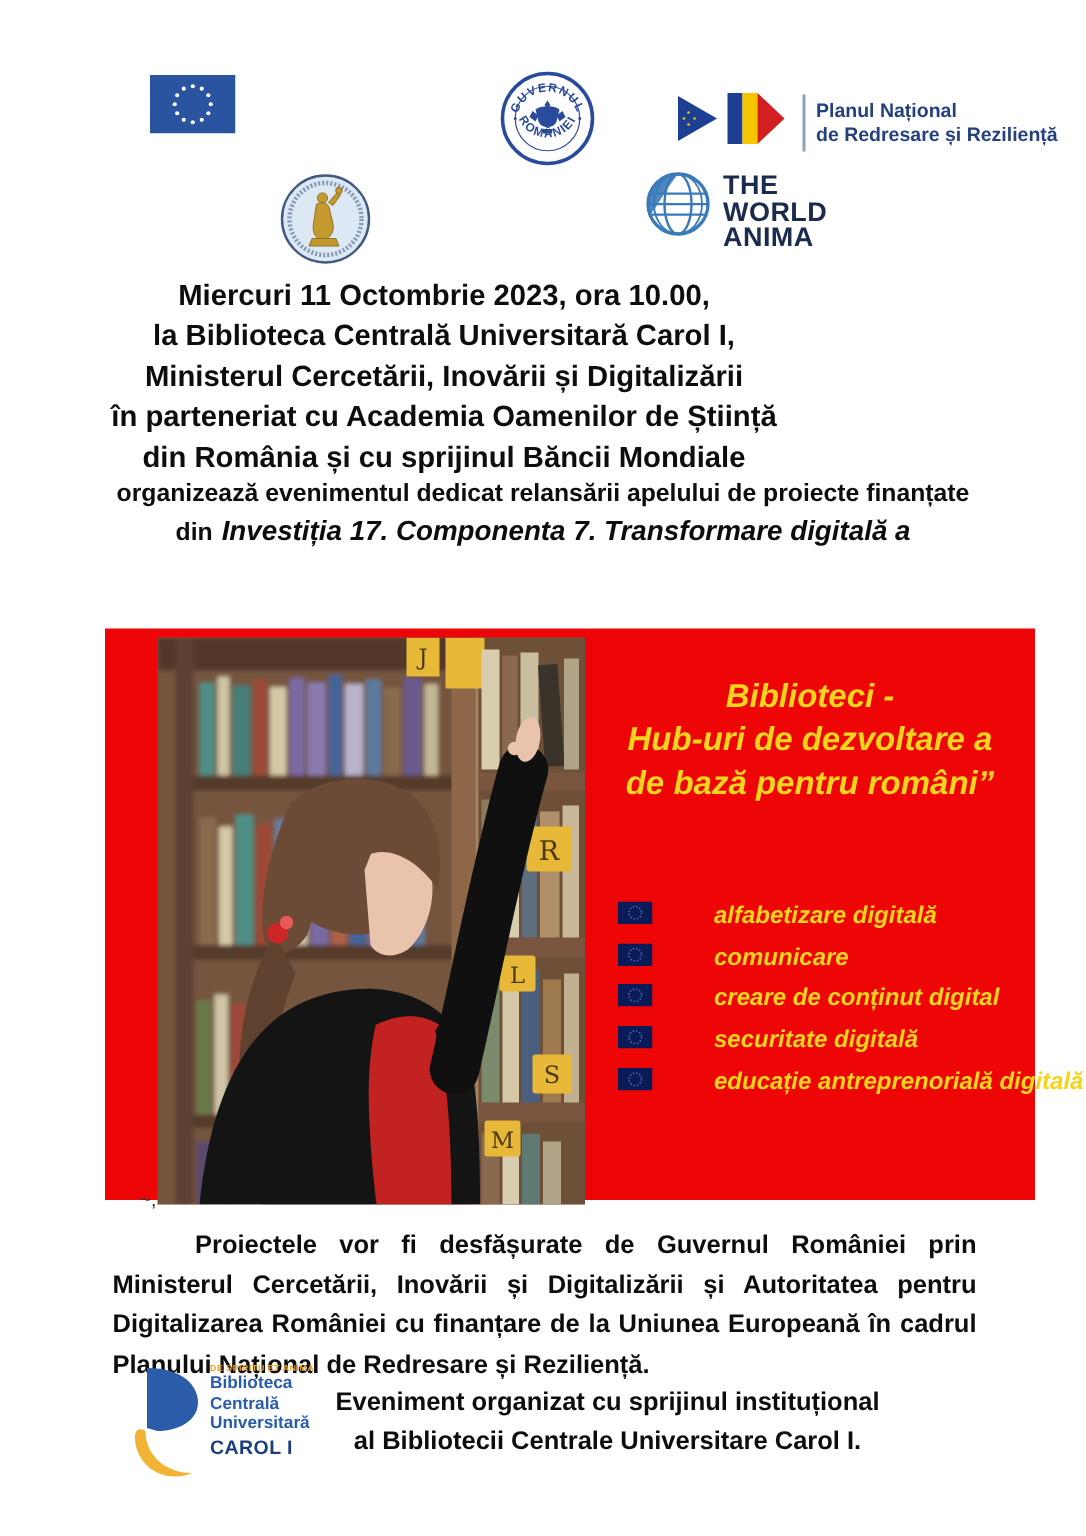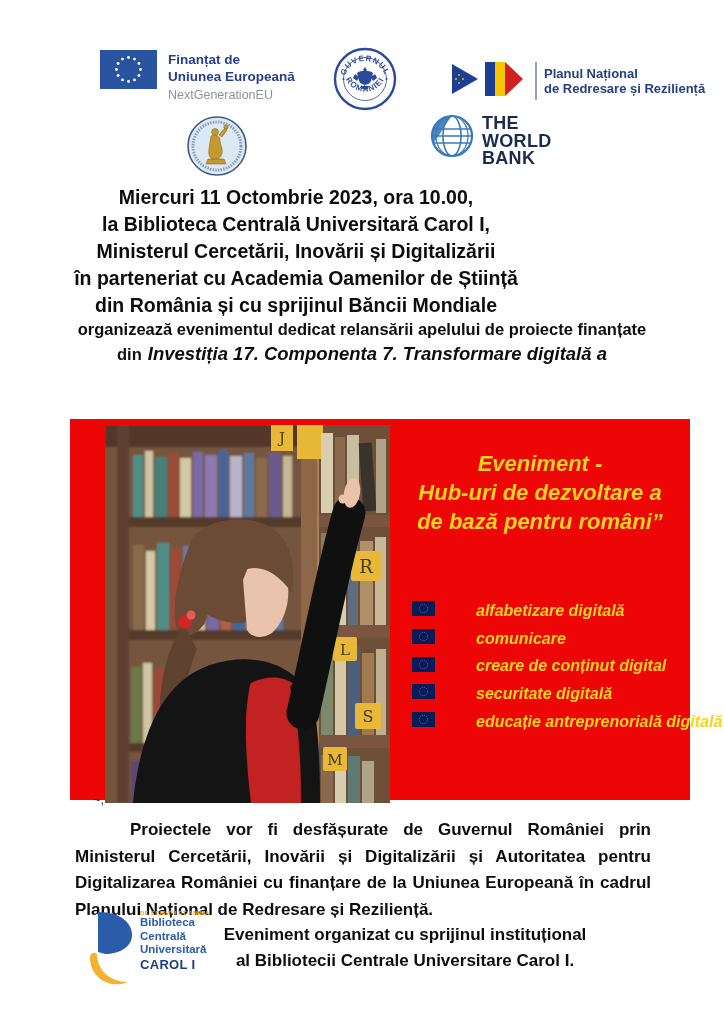--- a/index.html
+++ b/index.html
@@ -74,25 +74,20 @@
           <circle cx="22.5" cy="9.1" r="1.4"></circle>
             <circle cx="18.1" cy="13.5" r="1.4"></circle>
           <circle cx="16.5" cy="19.5" r="1.4"></circle>
             <circle cx="18.1" cy="25.5" r="1.4"></circle>
           <circle cx="22.5" cy="29.9" r="1.4"></circle>
             <circle cx="28.5" cy="31.5" r="1.4"></circle>
           <circle cx="34.5" cy="29.9" r="1.4"></circle>
             <circle cx="38.9" cy="25.5" r="1.4"></circle>
         </g>
       </svg>
-    </span>
-    <span class="txt">
-      <div class="l1">Finanțat de</div>
-      <div class="l2">Uniunea Europeană</div>
-      <div class="l3">NextGenerationEU</div>
     </span>
   </div>
 
   <div class="abs gov-seal">
     <svg width="64" height="64" viewBox="0 0 64 64">
       <circle cx="32" cy="32" r="30" fill="#ffffff" stroke="#2a4a9c" stroke-width="2.4"></circle>
       <circle cx="32" cy="32" r="21.5" fill="none" stroke="#2a4a9c" stroke-width="0.8"></circle>
       <path id="sealArcTop" d="M 11 35 A 21 21 0 0 1 53 35" fill="none"></path>
       <path id="sealArcBot" d="M 12 30 A 21 21 0 0 0 52 30" fill="none"></path>
       <text font-size="8" font-weight="bold" fill="#2a4a9c" letter-spacing="1" font-family="Liberation Sans, sans-serif">
@@ -157,21 +152,21 @@
         <ellipse cx="24" cy="24" rx="9" ry="20" fill="none" stroke="#3a7ab8" stroke-width="1.6"></ellipse>
         <ellipse cx="24" cy="24" rx="16" ry="20" fill="none" stroke="#3a7ab8" stroke-width="1.2"></ellipse>
         <line x1="5" y1="17" x2="43" y2="17" stroke="#3a7ab8" stroke-width="1.5"></line>
         <line x1="4" y1="24" x2="44" y2="24" stroke="#3a7ab8" stroke-width="1.5"></line>
         <line x1="5" y1="31" x2="43" y2="31" stroke="#3a7ab8" stroke-width="1.5"></line>
       </svg>
     </span>
     <span class="txt">
       <div>THE</div>
       <div>WORLD</div>
-      <div>BANK</div>
+      <div>ANIMA</div>
     </span>
   </div>
 
   <div class="abs event-title">
     <div>Miercuri 11 Octombrie 2023, ora 10.00,</div>
     <div>la Biblioteca Centrală Universitară Carol I,</div>
     <div>Ministerul Cercetării, Inovării și Digitalizării</div>
     <div>în parteneriat cu Academia Oamenilor de Știință</div>
     <div>din România și cu sprijinul Băncii Mondiale</div>
   </div>
@@ -307,21 +302,21 @@
           <path d="M188 258 C 199 280 206 322 208 378 L 196 378 C 196 330 193 290 185 262 Z" fill="#141414"></path>
           <path d="M198 288 C 212 228 226 152 244 88" stroke="#101010" stroke-width="33" stroke-linecap="round" fill="none"></path>
           <ellipse cx="247" cy="68" rx="8" ry="15" fill="#e9c3ac" transform="rotate(10 247 68)"></ellipse>
           <circle cx="238" cy="74" r="4.5" fill="#e9c3ac"></circle>
         </g>
       </svg>
     </div>
 
     <div class="banner-right">
       <div class="banner-heading">
-        <div>Eveniment -</div>
+        <div>Biblioteci -</div>
         <div>Hub-uri de dezvoltare a</div>
         <div>de bază pentru români”</div>
       </div>
     </div>
 
     <div class="bullet-list">
       <div class="bullet-row">
         <span class="flag"><svg width="23" height="15" viewBox="0 0 23 15">
               <rect width="23" height="15" fill="#0a1b57"></rect>
               <circle cx="11.5" cy="7.5" r="4.2" fill="none" stroke="#4a6fc0" stroke-width="1" stroke-dasharray="1 1.2"></circle>

